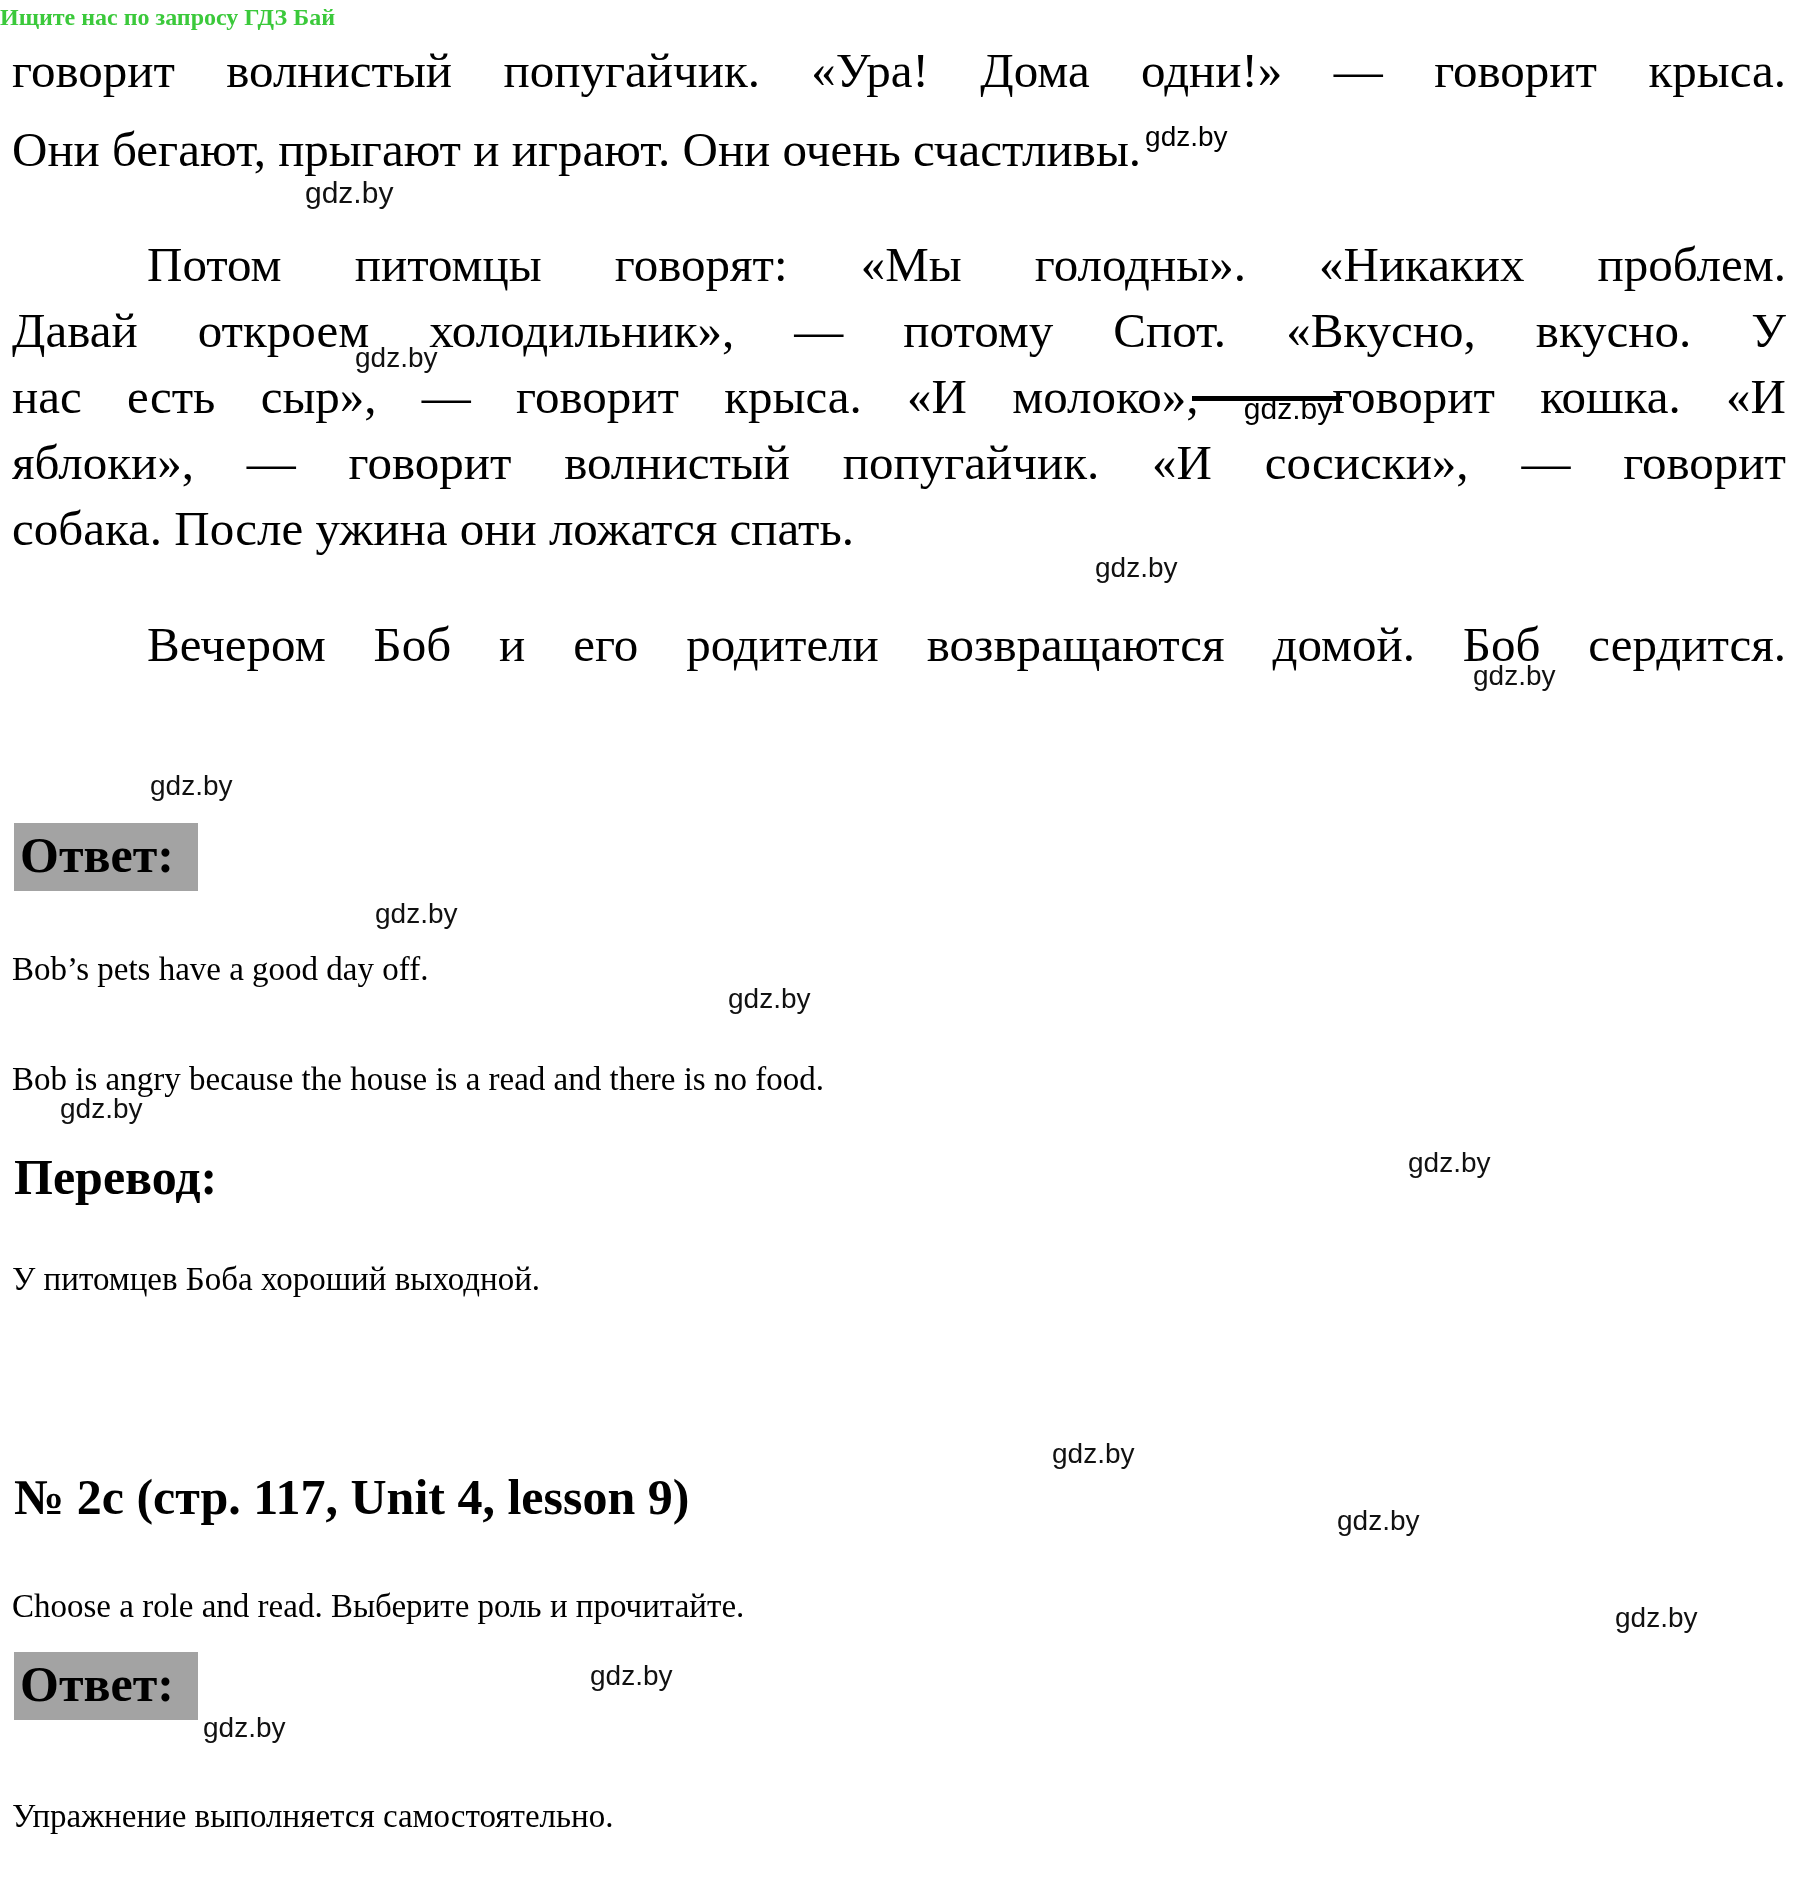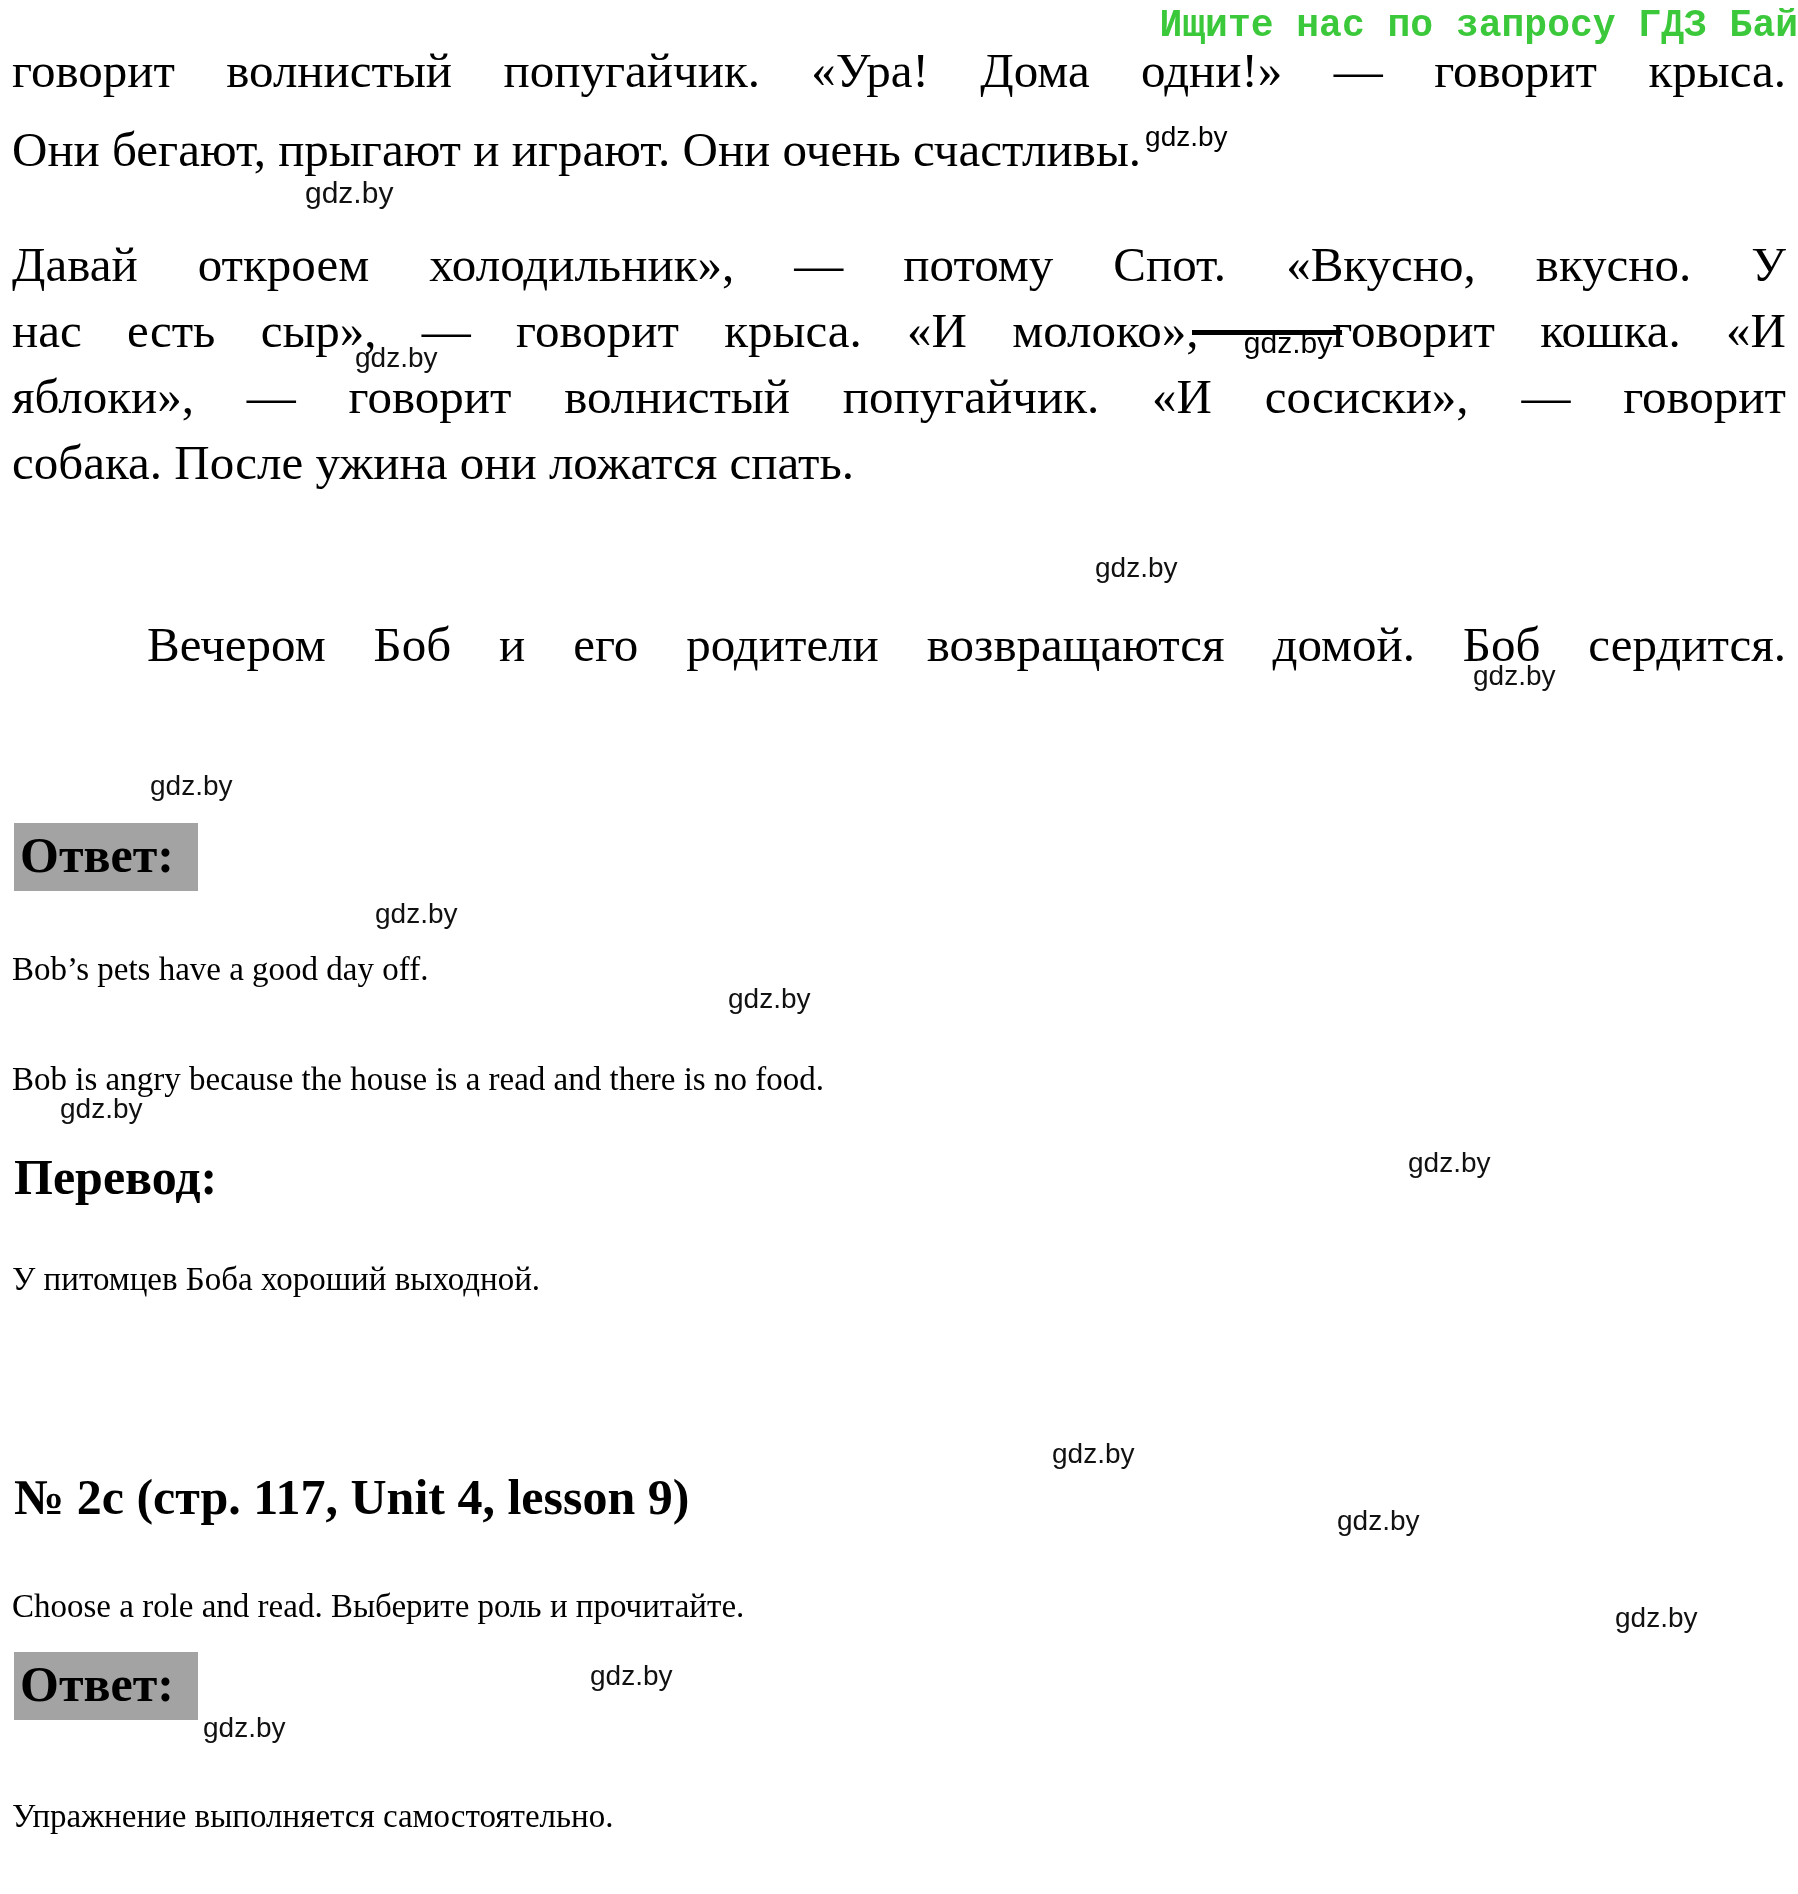--- a/index.html
+++ b/index.html
@@ -7,23 +7,23 @@
     position:relative;
     width:1798px;
     height:1894px;
     background:#ffffff;
     font-family:"Liberation Serif", serif;
     color:#000000;
     overflow:hidden;
   }
   .promo{
     position:absolute; top:4px; left:0; width:100%;
-    text-align:right;
-    font-family:Liberation Mono, monospace;
-    font-size:38px; font-weight:bold;
+    text-align:left;
+    font-family:Liberation Serif, serif;
+    font-size:24px; font-weight:bold;
     color:#3bc93b;
   }
   .block{position:absolute; left:12px; right:12px;}
   .line{
     font-size:49px;
     line-height:66px;
     height:66px;
     white-space:nowrap;
     text-align:left;
   }
@@ -93,20 +93,21 @@
   <div class="promo">Ищите нас по запросу ГДЗ Бай</div>
 
   <div class="block" style="top:38px;">
     <div class="line just">говорит волнистый попугайчик. «Ура! Дома одни!» — говорит крыса.</div>
     <div class="line"><span>Они бегают, прыгают и играют. Они очень счастливы.</span><span class="wm-sup">gdz.by</span></div>
   </div>
 
   <span class="wm abs" style="left:305px; top:176px; font-size:30px;">gdz.by</span>
 
   <div class="block" style="top:232px;">
+    <div class="line just indent">Потом питомцы говорят: «Мы голодны». «Никаких проблем.</div>
     <div class="line just">Давай откроем холодильник», — потому Спот. «Вкусно, вкусно. У</div>
     <div class="line just"><span>нас есть сыр», — говорит крыса. «И молоко»,</span> <span class="wm-struck">gdz.by</span><span>говорит кошка. «И</span></div>
     <div class="line just">яблоки», — говорит волнистый попугайчик. «И сосиски», — говорит</div>
     <div class="line">собака. После ужина они ложатся спать.</div>
   </div>
 
   <span class="wm abs" style="left:355px; top:342px;">gdz.by</span>
   <span class="wm abs" style="left:1095px; top:552px;">gdz.by</span>
 
   <div class="block" style="top:612px;">

